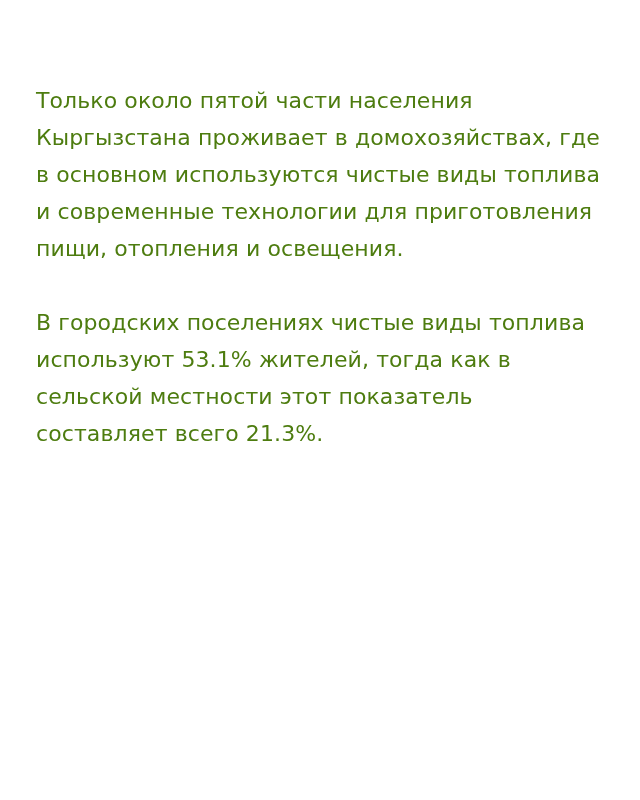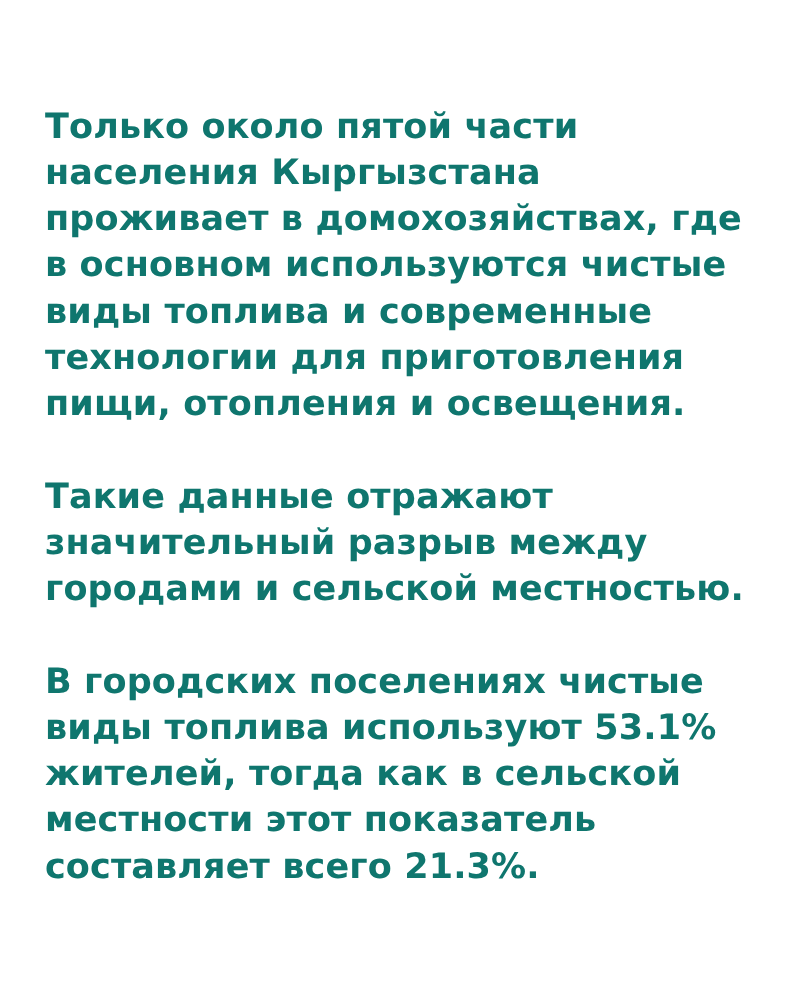--- a/index.html
+++ b/index.html
@@ -19,35 +19,34 @@
     box-sizing: border-box;
     width: 640px;
     height: 800px;
     padding: 82px 36px 40px 36px;
     background: #ffffff;
   }
   .article {
     display: block;
   }
   .para {
-    font-size: 28px;
+    font-size: 22px;
     line-height: 37px;
     letter-spacing: 0.1px;
-    color: #0f766e;
+    color: #4d7c0f;
     margin: 0 0 37px 0;
     white-space: pre-wrap;
     word-break: normal;
-    font-weight: 700;
+    font-weight: 400;
   }
   .para:last-child {
     margin-bottom: 0;
   }
 </style>
 </head>
 <body>
 
 <div class="page">
   <div class="article">
     <p class="para">Только около пятой части населения Кыргызстана проживает в домохозяйствах, где в основном используются чистые виды топлива и современные технологии для приготовления пищи, отопления и освещения.</p>
-    <p class="para">Такие данные отражают значительный разрыв между городами и сельской местностью.</p>
     <p class="para">В городских поселениях чистые виды топлива используют 53.1% жителей, тогда как в сельской местности этот показатель составляет всего 21.3%.</p>
   </div>
 </div>
 
 </body></html>

